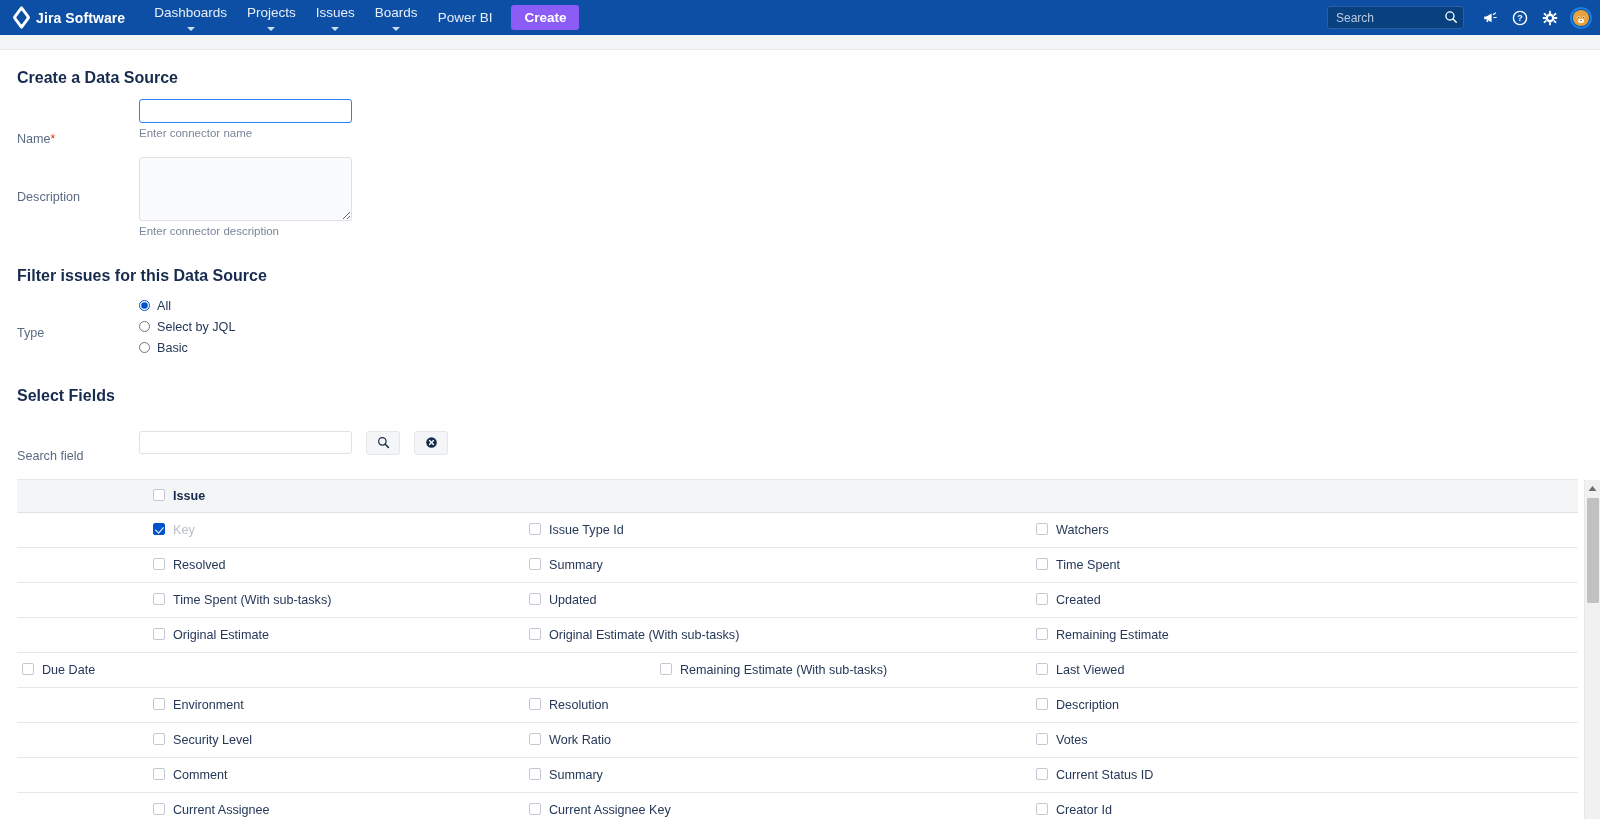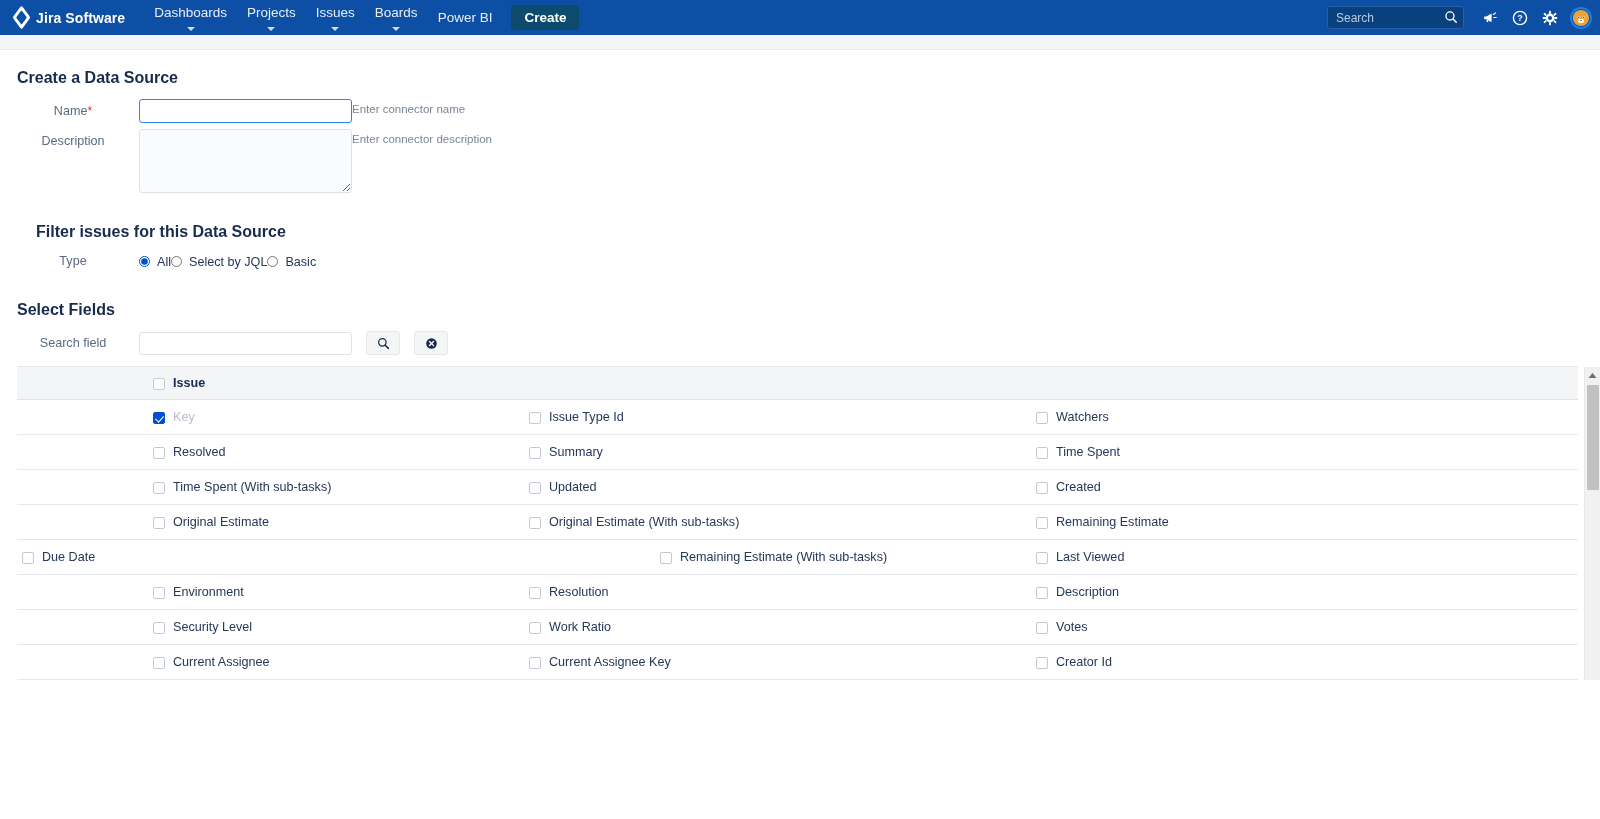--- a/index.html
+++ b/index.html
@@ -54,21 +54,21 @@
     flex-direction: column;
   }
   .caret {
     width: 0; height: 0;
     border-left: 4px solid transparent;
     border-right: 4px solid transparent;
     border-top: 4.5px solid #cddcf2;
     margin-top: 2px;
   }
   #create-btn {
-    background: #0c4a6e;
+    background: #8b5cf6;
     color: #ffffff;
     font-size: 13.5px;
     font-weight: 700;
     padding: 5px 13px;
     border-radius: 3px;
     border: none;
     cursor: pointer;
     margin-left: 8px;
     font-family: inherit;
   }
@@ -131,30 +131,31 @@
     margin: 19px 0 0 0;
   }
 
   .form-row {
     display: flex;
     align-items: flex-start;
     margin-top: 12px;
   }
   .form-label {
     width: 122px;
-    text-align: center;
+    text-align: left;
     padding-right: 10px;
     font-size: 12.6px;
     color: #5b6b82;
     line-height: 24px;
     white-space: nowrap;
+    margin-top: 28px;
   }
   .req { color: #de350b; font-size: 12px; }
 
-  .field-col { display: flex; }
+  .field-col { display: flex; flex-direction: column; }
 
   #name-input {
     width: 213px; height: 24px;
     border: 1.5px solid #2684ff;
     border-radius: 3px;
     background: #ffffff;
     font-family: inherit;
     font-size: 12.5px;
     padding: 0 6px;
     outline: none;
@@ -233,21 +234,21 @@
     border-bottom: 1px solid #e7e8ec;
     background: #ffffff;
   }
   .tbl-row.header {
     background: #f4f5f7;
     height: 33px;
     border-bottom: 1px solid #e0e1e6;
   }
   .cell {
     display: flex;
-    align-items: flex-end;
+    align-items: flex-start;
     gap: 8px;
     padding-left: 0;
   }
   .cell.c1 { width: 507px; padding-left: 136px; }
   .cell.c2 { width: 507px; padding-left: 5px; }
   .cell.c3 { width: 507px; padding-left: 5px; }
   .cbx {
     width: 12px; height: 12px;
     border: 1px solid #c3c8d2;
     border-radius: 2px;
@@ -409,21 +410,21 @@
   </div>
 
   <div class="form-row" style="margin-top:6px;">
     <div class="form-label">Description</div>
     <div class="field-col">
       <textarea id="desc-input" style=""></textarea>
       <div class="helper">Enter connector description</div>
     </div>
   </div>
 
-  <h2 class="section-title" style="margin-top:30px;margin-left:19px;">Filter issues for this Data Source</h2>
+  <h2 class="section-title" style="margin-top:30px;">Filter issues for this Data Source</h2>
 
   <div class="form-row" style="margin-top:10px;">
     <div class="form-label" style="line-height:21px;">Type</div>
     <div class="field-col">
       <div class="radio-row">
         <input type="radio" name="filtertype" id="r-all" checked="" style="">
         <label for="r-all">All</label>
       </div>
       <div class="radio-row">
         <input type="radio" name="filtertype" id="r-jql" style="">
@@ -562,20 +563,34 @@
             <span class="cell-label">Work Ratio</span>
           </div>
           <div class="cell c3">
             <span class="cbx"></span>
             <span class="cell-label">Votes</span>
           </div>
         </div>
         <div class="tbl-row">
           <div class="cell c1">
             <span class="cbx"></span>
+            <span class="cell-label">Comment</span>
+          </div>
+          <div class="cell c2">
+            <span class="cbx"></span>
+            <span class="cell-label">Summary</span>
+          </div>
+          <div class="cell c3">
+            <span class="cbx"></span>
+            <span class="cell-label">Current Status ID</span>
+          </div>
+        </div>
+        <div class="tbl-row">
+          <div class="cell c1">
+            <span class="cbx"></span>
             <span class="cell-label">Current Assignee</span>
           </div>
           <div class="cell c2">
             <span class="cbx"></span>
             <span class="cell-label">Current Assignee Key</span>
           </div>
           <div class="cell c3">
             <span class="cbx"></span>
             <span class="cell-label">Creator Id</span>
           </div>

